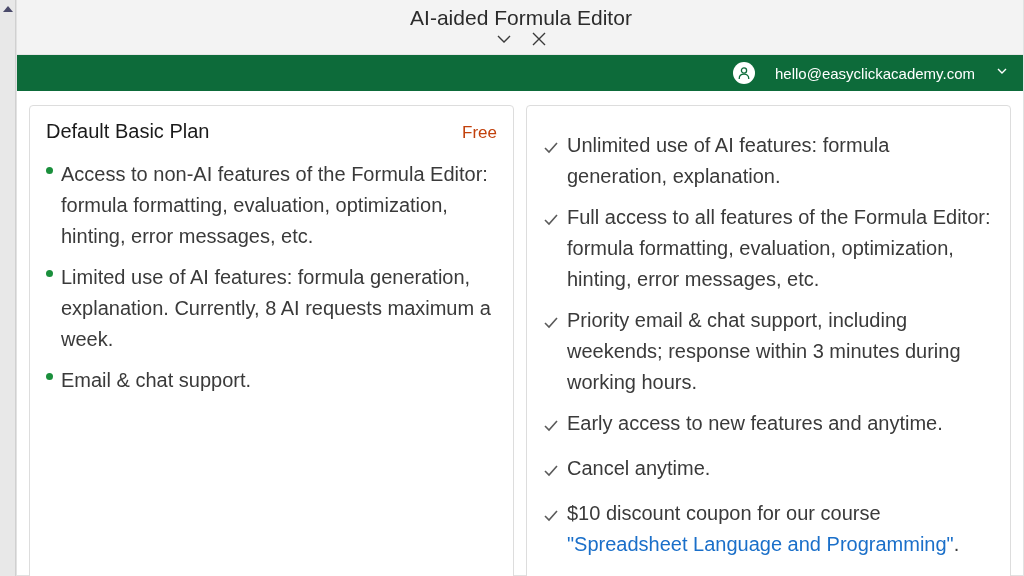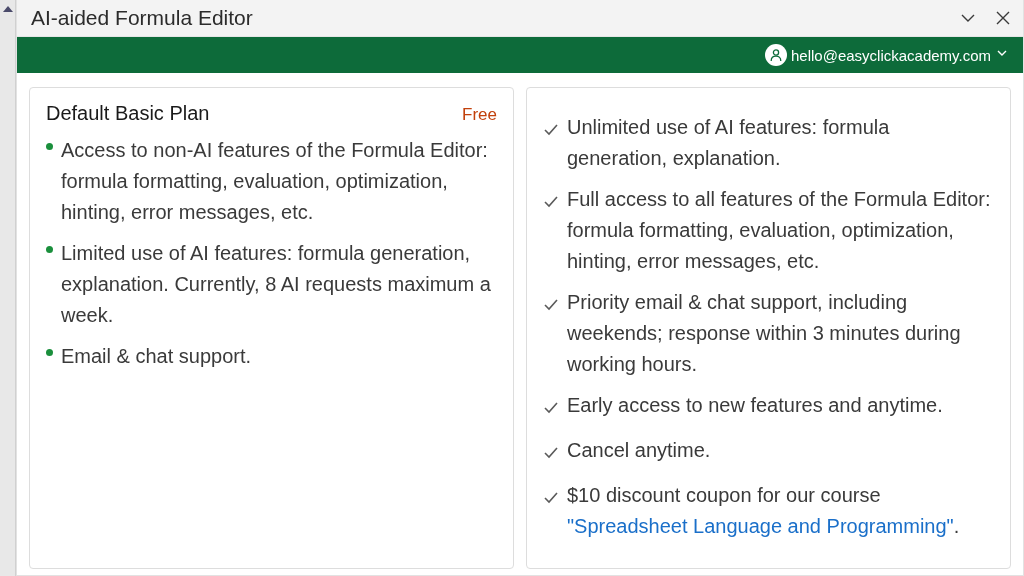--- a/index.html
+++ b/index.html
@@ -12,41 +12,41 @@
     position: absolute; left: 0; top: 0; width: 16px; height: 100%;
     background: #e8e8e8; border-right: 1px solid #d0d0d0;
   }
   .scroll-triangle {
     position: absolute; left: 3px; width: 0; height: 0;
     border-left: 5px solid transparent; border-right: 5px solid transparent;
   }
   .scroll-triangle.up { top: 6px; border-bottom: 6px solid #4a4a6a; }
   .titlebar {
     display: flex; align-items: center; justify-content: space-between;
-    padding: 6px 12px 6px 14px; background: #f3f3f3; border-bottom: 1px solid #e6e6e6;
+    padding: 6px 12px 6px 14px; background: #f3f3f3; border-bottom: 1px solid #e6e6e6; flex-direction: column;
   }
   .titlebar h1 { font-size: 21px; font-weight: 400; color: #2b2b2b; }
   .win-controls { display: flex; gap: 18px; align-items: center; }
   .win-controls svg { display: block; }
   .greenbar {
     background: #0d6b3a; height: 36px; display: flex; align-items: center;
     justify-content: flex-end; padding: 0 14px; color: #fff;
   }
-  .user-chip { display: flex; align-items: center; gap: 4px; cursor: pointer; }
+  .user-chip { display: flex; align-items: center; gap: 20px; cursor: pointer; }
   .avatar {
     width: 22px; height: 22px; border-radius: 50%; background: #fff;
     display: flex; align-items: center; justify-content: center;
   }
   .user-email { font-size: 15px; color: #fff; }
   .content { display: flex; gap: 12px; padding: 14px 12px; }
   .card {
     flex: 1; background: #fff; border: 1px solid #ddd; border-radius: 4px;
     padding: 14px 16px 16px 16px;
   }
-  .card-head { display: flex; justify-content: space-between; align-items: baseline; margin-bottom: 10px; }
+  .card-head { display: flex; justify-content: space-between; align-items: baseline; margin-bottom: 16px; }
   .plan-name { font-size: 20px; font-weight: 400; color: #1a1a1a; }
   .plan-price { font-size: 17px; color: #c2410c; }
   .plan-price .cents { font-size: 12px; }
   .feat { display: flex; gap: 8px; margin: 10px 0; font-size: 20px; color: #3a3a3a; line-height: 1.55; }
   .bullet {
     width: 7px; height: 7px; border-radius: 50%; background: #1a8f3c;
     flex-shrink: 0; margin-top: 8px;
   }
   .check { flex-shrink: 0; margin-top: 4px; }
   .linkish { color: #1a6fc9; }

